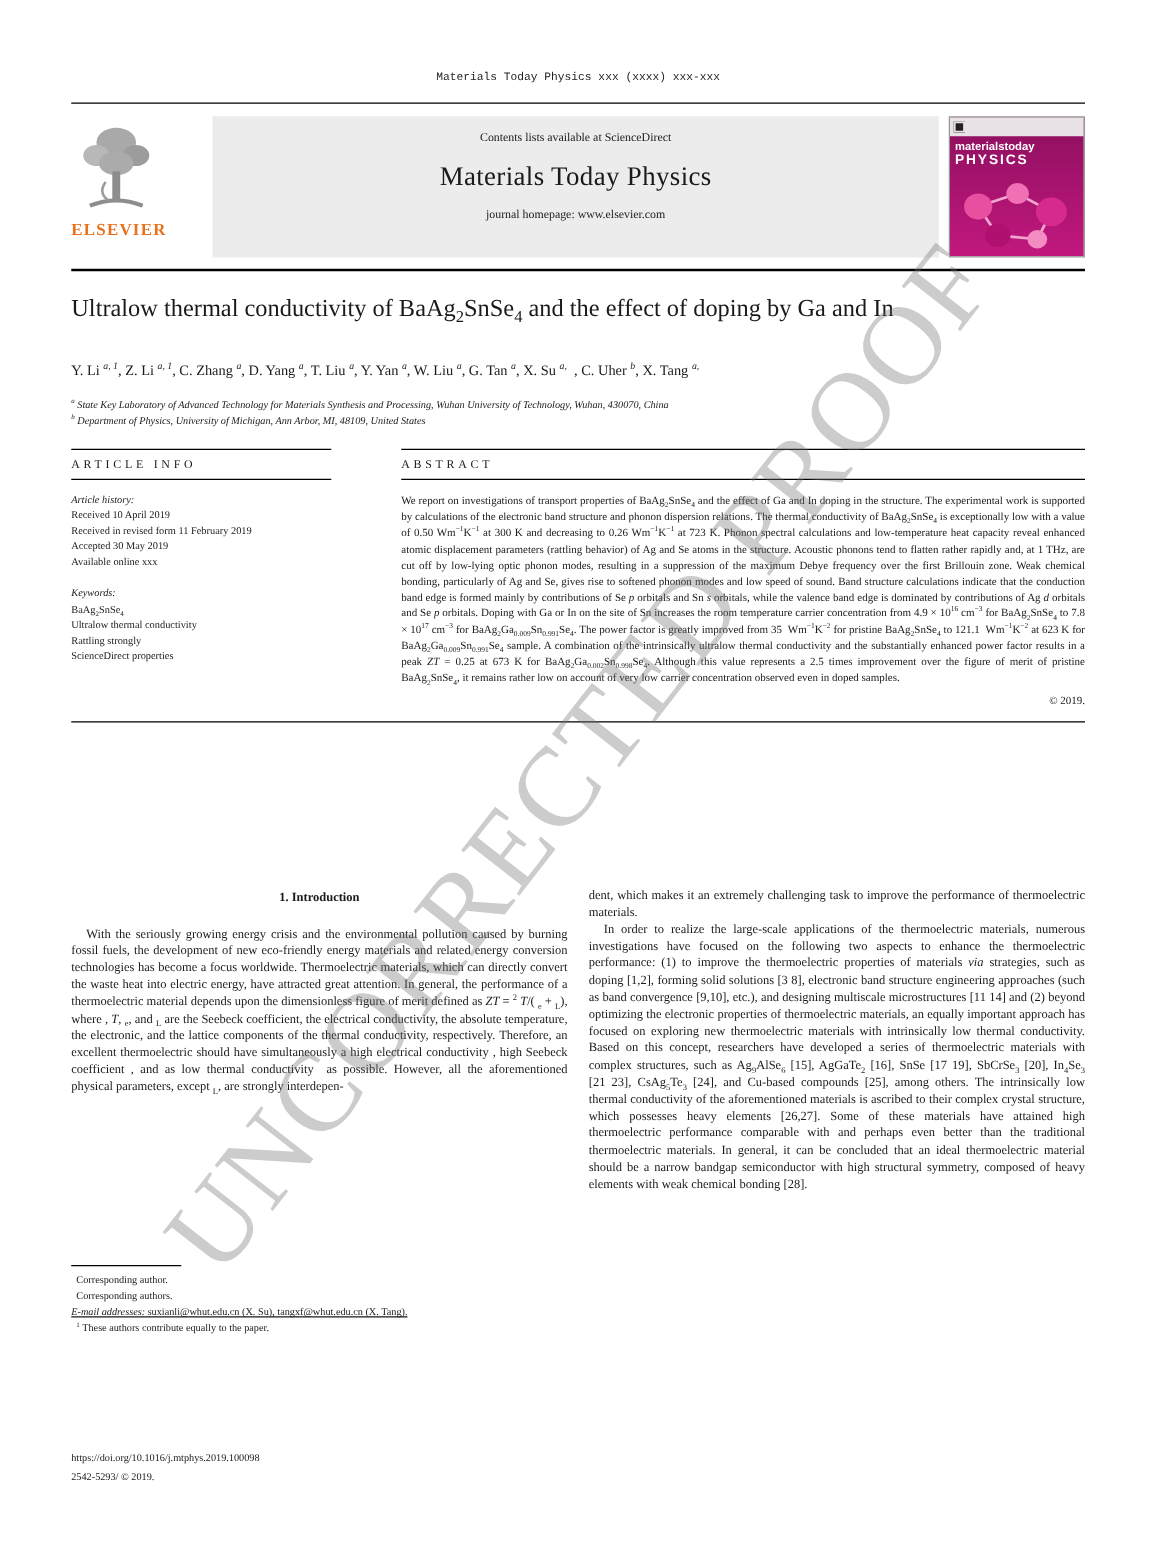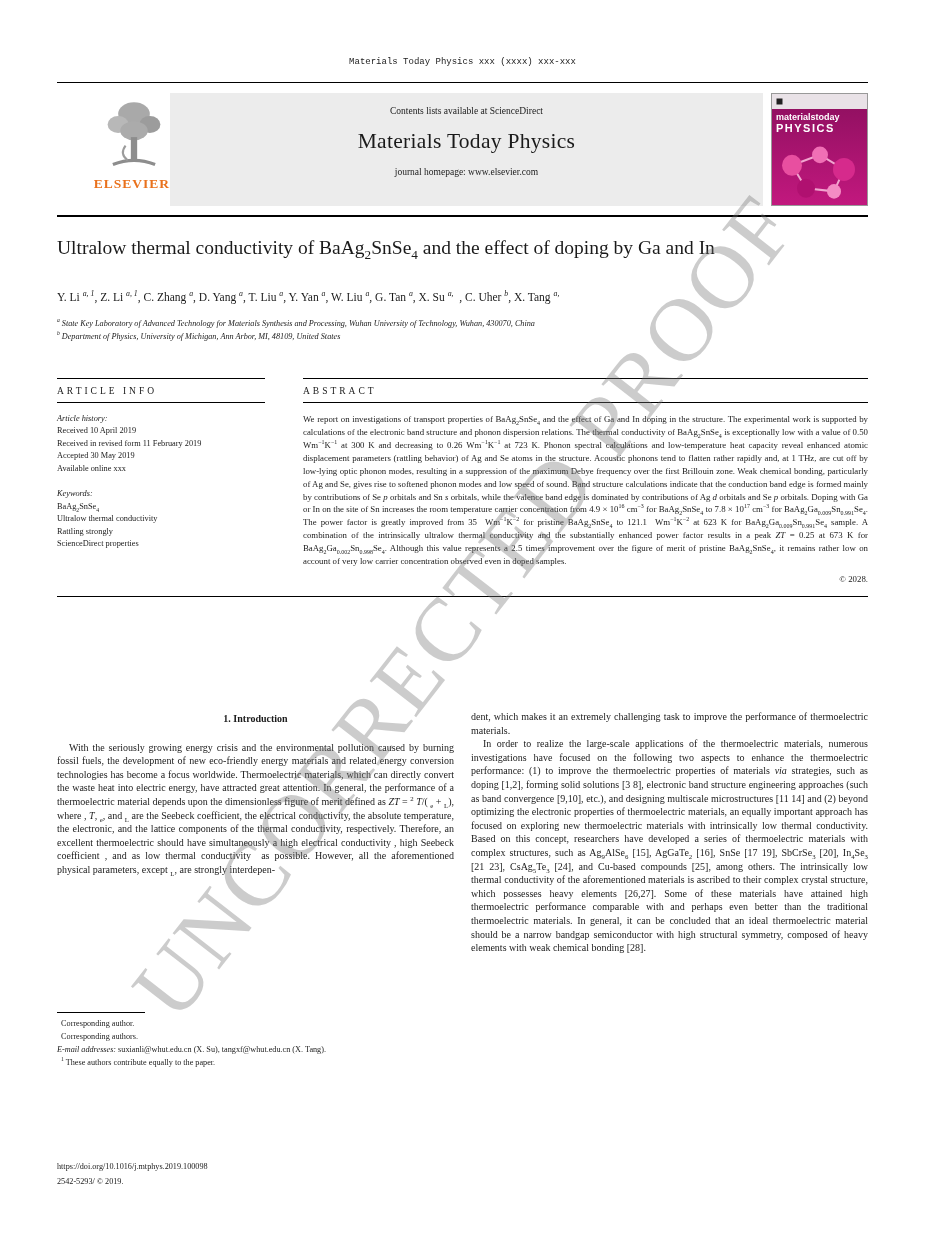--- a/index.html
+++ b/index.html
@@ -6,62 +6,62 @@
   .page{position:relative;width:925px;height:1235px;background:#ffffff;margin:0 auto;
         font-family:"Liberation Serif",serif;color:#1a1a1a;overflow:hidden;}
   .abs{position:absolute;left:57px;right:57px;}
 
   .journal-ref{top:57px;text-align:center;font-size:9px;color:#222;font-family:Liberation Mono, monospace;}
   .rule{border-top:1px solid #000;height:0;}
   .rule-top{top:82px;}
   .rule-thick{top:215px;border-top:2.5px solid #000;}
 
   .masthead{top:93px;height:113px;display:flex;align-items:stretch;}
-  .logo{width:113px;display:flex;flex-direction:column;align-items:flex-end;padding-top:4px;box-sizing:border-box;}
+  .logo{width:113px;display:flex;flex-direction:column;align-items:flex-start;padding-top:4px;box-sizing:border-box;}
   .logo-text{color:#e9711c;font-weight:bold;font-size:13.5px;letter-spacing:1px;margin-top:3px;}
   .mast-center{flex:1;background:#ececec;margin-right:8px;display:flex;flex-direction:column;
                align-items:center;justify-content:space-between;padding:13px 0 29px;box-sizing:border-box;}
   .contents-line{font-size:9.5px;}
   .mast-title{font-size:21.5px;letter-spacing:0.3px;}
   .homepage-line{font-size:9.5px;}
-  .cover{width:97px;height:113px;border:1px solid #999;box-sizing:border-box;
+  .cover{width:109px;height:113px;border:1px solid #999;box-sizing:border-box;
          background:linear-gradient(180deg,#8c0f5e,#c2187e);display:flex;flex-direction:column;overflow:hidden;}
   .cover-head{height:15px;background:#e9e2e7;display:flex;align-items:center;padding:0 3px;flex:0 0 auto;}
   .cover-mark{width:9px;height:9px;background:#222;box-shadow:inset 0 0 0 1.5px #e9e2e7,inset 0 0 0 2.5px #222;}
   .cover-brand{font-family:"Liberation Sans",sans-serif;font-weight:bold;color:#fff;font-size:9px;padding:3px 4px 0;}
   .cover-sub{font-family:"Liberation Sans",sans-serif;color:#fff;font-size:11px;font-weight:bold;letter-spacing:1.5px;padding:0 4px 2px;}
   .cover-art{flex:1;width:100%;}
 
   .title{top:236px;font-size:19.5px;font-weight:normal;margin:0;line-height:1.2;}
   .authors{top:291px;font-size:11.5px;}
   .authors sup{font-style:italic;}
   .affils{top:317px;font-size:8.2px;font-style:italic;line-height:1.6;}
 
   sup{vertical-align:super;font-size:68%;line-height:0;}
   sub{vertical-align:sub;font-size:68%;line-height:0;}
 
-  .info-abstract{top:378px;display:grid;grid-template-columns:208px 1fr;column-gap:38px;
+  .info-abstract{top:359px;display:grid;grid-template-columns:208px 1fr;column-gap:56px;
                  border-bottom:1px solid #000;padding-bottom:12px;}
   .ia-col{border-top:1px solid #000;}
   .col-heading{font-size:9.5px;letter-spacing:3px;padding:7px 0 6px;border-bottom:1px solid #000;}
   .info-content{padding-top:10px;font-size:8.3px;line-height:1.5;}
   .ital{font-style:italic;}
   .kw{margin-top:13px;}
   .abs-text{padding-top:10px;font-size:8.8px;line-height:1.47;text-align:justify;}
   .abs-copy{text-align:right;font-size:8.8px;margin-top:6px;}
 
   .body-cols{top:710px;display:grid;grid-template-columns:397px 397px;column-gap:17px;}
   .bcol{font-size:10px;line-height:1.36;text-align:justify;}
   .bcol h2{font-size:10px;margin:2px 0 15px;font-weight:bold;text-align:center;}
   .bcol p{margin:0;}
   .indent{text-indent:12px;}
 
   .footnotes{top:1012px;width:397px;left:57px;right:auto;font-size:8.2px;line-height:1.55;}
   .fn-rule{width:88px;border-top:1px solid #000;margin-bottom:5px;}
-  .fn-email{margin-top:1px;}
+  .fn-email{margin-top:1px;text-decoration:underline;}
 
   .footer{top:1160px;font-size:8.2px;line-height:1.8;font-family:Liberation Serif, serif;}
 
   .watermark{position:absolute;left:-40px;top:560px;width:1000px;text-align:center;
              transform:rotate(-52deg);font-size:90px;color:rgba(115,115,115,0.36);
              letter-spacing:2px;white-space:nowrap;pointer-events:none;z-index:5;}
 </style>
 </head>
 <body>
 
@@ -132,21 +132,21 @@
         <div class="ital kw">Keywords:</div>
         <div>BaAg<sub>2</sub>SnSe<sub>4</sub></div>
         <div>Ultralow thermal conductivity</div>
         <div>Rattling strongly</div>
         <div>ScienceDirect properties</div>
       </div>
     </div>
     <div class="ia-col">
       <div class="col-heading">ABSTRACT</div>
       <div class="abs-text">We report on investigations of transport properties of BaAg<sub>2</sub>SnSe<sub>4</sub> and the effect of Ga and In doping in the structure. The experimental work is supported by calculations of the electronic band structure and phonon dispersion relations. The thermal conductivity of BaAg<sub>2</sub>SnSe<sub>4</sub> is exceptionally low with a value of 0.50 Wm<sup>−1</sup>K<sup>−1</sup> at 300 K and decreasing to 0.26 Wm<sup>−1</sup>K<sup>−1</sup> at 723 K. Phonon spectral calculations and low-temperature heat capacity reveal enhanced atomic displacement parameters (rattling behavior) of Ag and Se atoms in the structure. Acoustic phonons tend to flatten rather rapidly and, at 1 THz, are cut off by low-lying optic phonon modes, resulting in a suppression of the maximum Debye frequency over the first Brillouin zone. Weak chemical bonding, particularly of Ag and Se, gives rise to softened phonon modes and low speed of sound. Band structure calculations indicate that the conduction band edge is formed mainly by contributions of Se <i>p</i> orbitals and Sn <i>s</i> orbitals, while the valence band edge is dominated by contributions of Ag <i>d</i> orbitals and Se <i>p</i> orbitals. Doping with Ga or In on the site of Sn increases the room temperature carrier concentration from 4.9 × 10<sup>16</sup> cm<sup>−3</sup> for BaAg<sub>2</sub>SnSe<sub>4</sub> to 7.8 × 10<sup>17</sup> cm<sup>−3</sup> for BaAg<sub>2</sub>Ga<sub>0.009</sub>Sn<sub>0.991</sub>Se<sub>4</sub>. The power factor is greatly improved from 35 &nbsp;Wm<sup>−1</sup>K<sup>−2</sup> for pristine BaAg<sub>2</sub>SnSe<sub>4</sub> to 121.1 &nbsp;Wm<sup>−1</sup>K<sup>−2</sup> at 623 K for BaAg<sub>2</sub>Ga<sub>0.009</sub>Sn<sub>0.991</sub>Se<sub>4</sub> sample. A combination of the intrinsically ultralow thermal conductivity and the substantially enhanced power factor results in a peak <i>ZT</i> = 0.25 at 673 K for BaAg<sub>2</sub>Ga<sub>0.002</sub>Sn<sub>0.998</sub>Se<sub>4</sub>. Although this value represents a 2.5 times improvement over the figure of merit of pristine BaAg<sub>2</sub>SnSe<sub>4</sub>, it remains rather low on account of very low carrier concentration observed even in doped samples.</div>
-      <div class="abs-copy">© 2028.</div>
+      <div class="abs-copy">© 2019.</div>
     </div>
   </div>
 
   <div class="abs body-cols">
     <div class="bcol">
       <h2>1. Introduction</h2>
       <p class="indent">With the seriously growing energy crisis and the environmental pollution caused by burning fossil fuels, the development of new eco-friendly energy materials and related energy conversion technologies has become a focus worldwide. Thermoelectric materials, which can directly convert the waste heat into electric energy, have attracted great attention. In general, the performance of a thermoelectric material depends upon the dimensionless figure of merit defined as <i>ZT</i> = <sup>2</sup>&nbsp;<i>T</i>/(&nbsp;<sub>e</sub> + <sub>L</sub>), where&nbsp;, <i>T</i>, <sub>e</sub>, and <sub>L</sub> are the Seebeck coefficient, the electrical conductivity, the absolute temperature, the electronic, and the lattice components of the thermal conductivity, respectively. Therefore, an excellent thermoelectric should have simultaneously a high electrical conductivity&nbsp;, high Seebeck coefficient&nbsp;, and as low thermal conductivity&nbsp; as possible. However, all the aforementioned physical parameters, except&nbsp;<sub>L</sub>, are strongly interdepen-</p>
     </div>
     <div class="bcol">
       <p>dent, which makes it an extremely challenging task to improve the performance of thermoelectric materials.</p>

